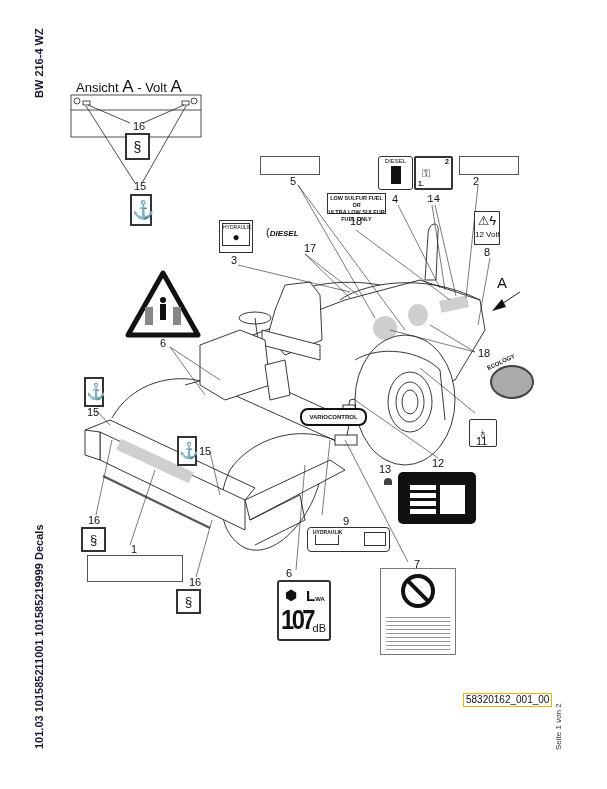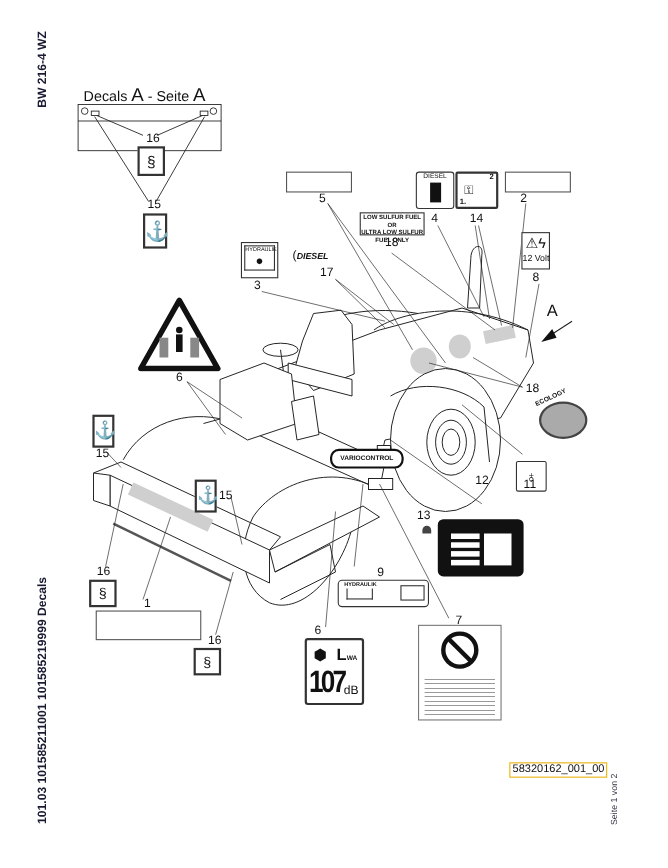--- a/index.html
+++ b/index.html
@@ -18,22 +18,22 @@
 </head>
 <body>
 
 <div class="vtext side-title" style="left:33px; top:98px;">BW 216-4 WZ</div>
 <div class="vtext side-title" style="left:33px; top:749px;">101.03 101585211001 101585219999 Decals</div>
 <div class="vtext seite" style="left:554px; top:750px;">Seite 1 von 2</div>
 
 <div class="page-tag" style="left:463px; top:693px;">58320162_001_00</div>
 
 <div class="abs" style="left:76px; top:77px; font-size:13px; white-space:nowrap;">
-  <span>Decals</span>
-  <span style="font-size:17px;">A</span><span> - Seite </span><span style="font-size:17px;">A</span>
+  <span>Ansicht</span>
+  <span style="font-size:17px;">A</span><span> - Volt </span><span style="font-size:17px;">A</span>
 </div>
 
 <svg class="main" width="607" height="789" viewBox="0 0 607 789" fill="none" stroke="#222" stroke-width="0.8">
 
   <g>
     <rect x="71" y="95" width="130" height="42"></rect>
     <line x1="71" y1="110" x2="201" y2="110"></line>
     <circle cx="77" cy="101" r="3"></circle>
     <circle cx="194" cy="101" r="3"></circle>
     <rect x="83" y="101" width="7" height="4"></rect>
@@ -232,31 +232,31 @@
   <div style="font-size:13px; text-align:center; line-height:22px;">§</div>
 </div>
 <div class="decal-box" style="left:176px; top:589px; width:25px; height:25px; border-width:2px;">
   <div style="font-size:13px; text-align:center; line-height:22px;">§</div>
 </div>
 
 <div class="callout" style="left:133px; top:121px;">16</div>
 <div class="callout" style="left:134px; top:181px;">15</div>
 <div class="callout" style="left:290px; top:176px;">5</div>
 <div class="callout" style="left:392px; top:194px;">4</div>
-<div class="callout" style="left:427px; top:194px;">14</div>
+<div class="callout" style="left:427px; top:194px;font-family:Liberation Mono, monospace;">14</div>
 <div class="callout" style="left:473px; top:176px;">2</div>
 <div class="callout" style="left:350px; top:216px;">18</div>
-<div class="callout" style="left:291px; top:243px;">17</div>
+<div class="callout" style="left:304px; top:243px;">17</div>
 <div class="callout" style="left:484px; top:247px;">8</div>
 <div class="callout" style="left:231px; top:255px;">3</div>
 <div class="callout" style="left:160px; top:338px;">6</div>
 <div class="callout" style="left:478px; top:348px;">18</div>
 <div class="callout" style="left:87px; top:407px;">15</div>
 <div class="callout" style="left:476px; top:408px;margin-top:28px;">11</div>
 <div class="callout" style="left:199px; top:446px;">15</div>
-<div class="callout" style="left:432px; top:432px;">12</div>
+<div class="callout" style="left:432px; top:458px;">12</div>
 <div class="callout" style="left:379px; top:464px;">13</div>
 <div class="callout" style="left:88px; top:515px;">16</div>
 <div class="callout" style="left:343px; top:516px;">9</div>
 <div class="callout" style="left:131px; top:544px;">1</div>
 <div class="callout" style="left:414px; top:559px;">7</div>
 <div class="callout" style="left:286px; top:568px;">6</div>
 <div class="callout" style="left:189px; top:577px;">16</div>
 
 </body></html>

